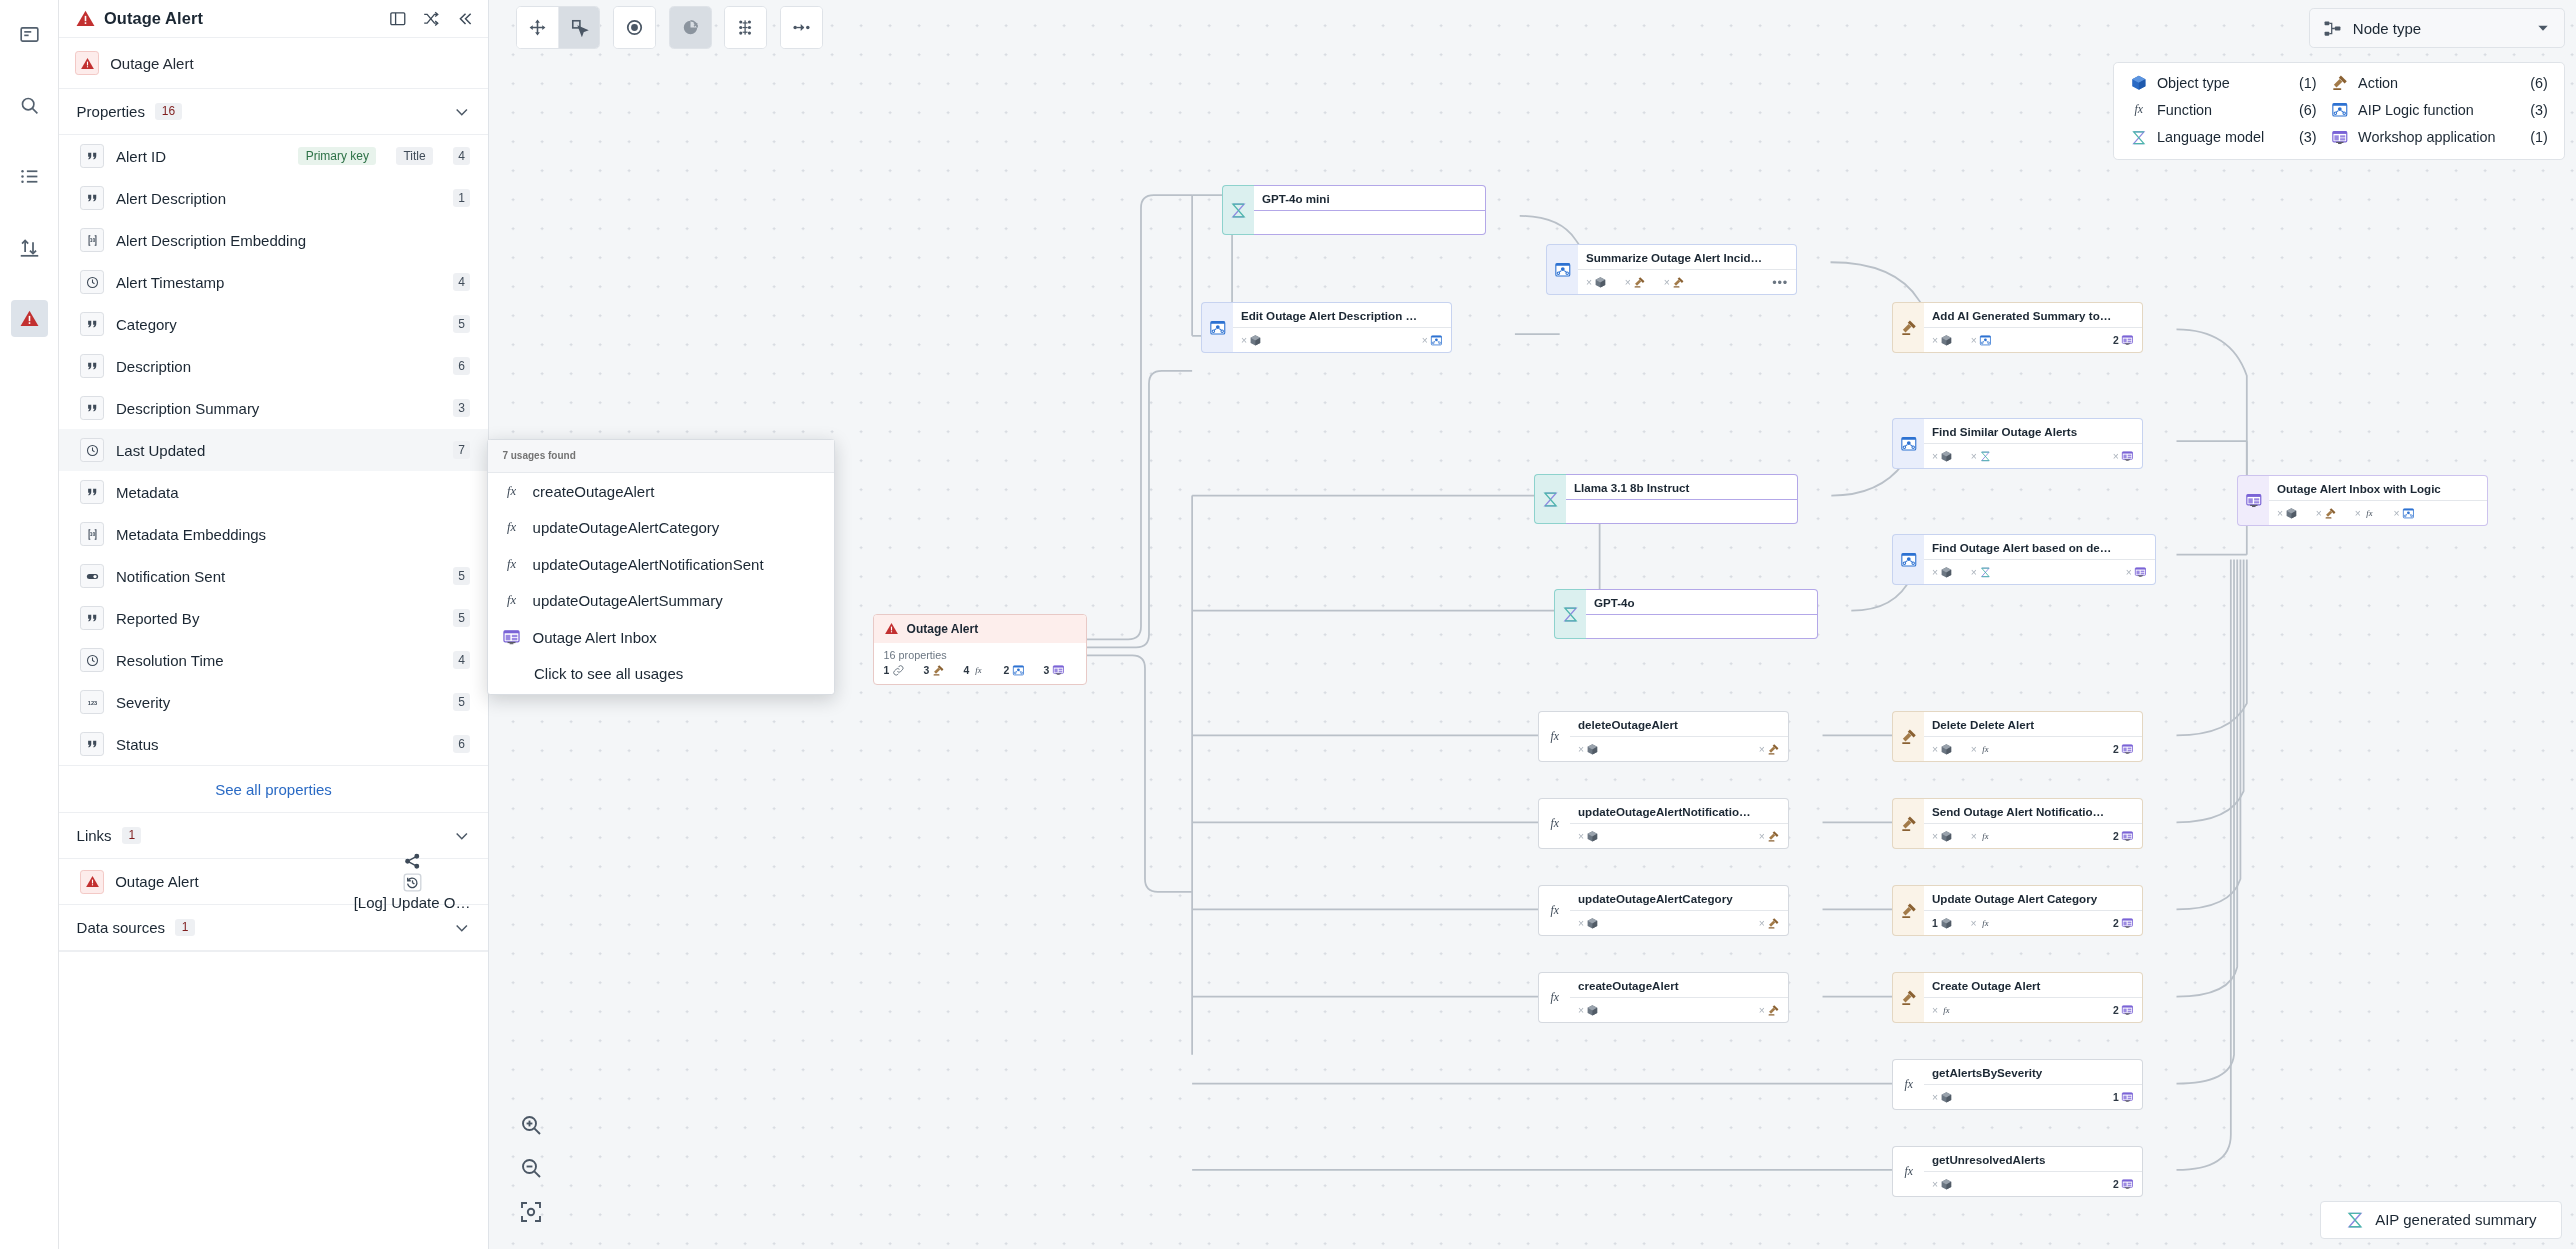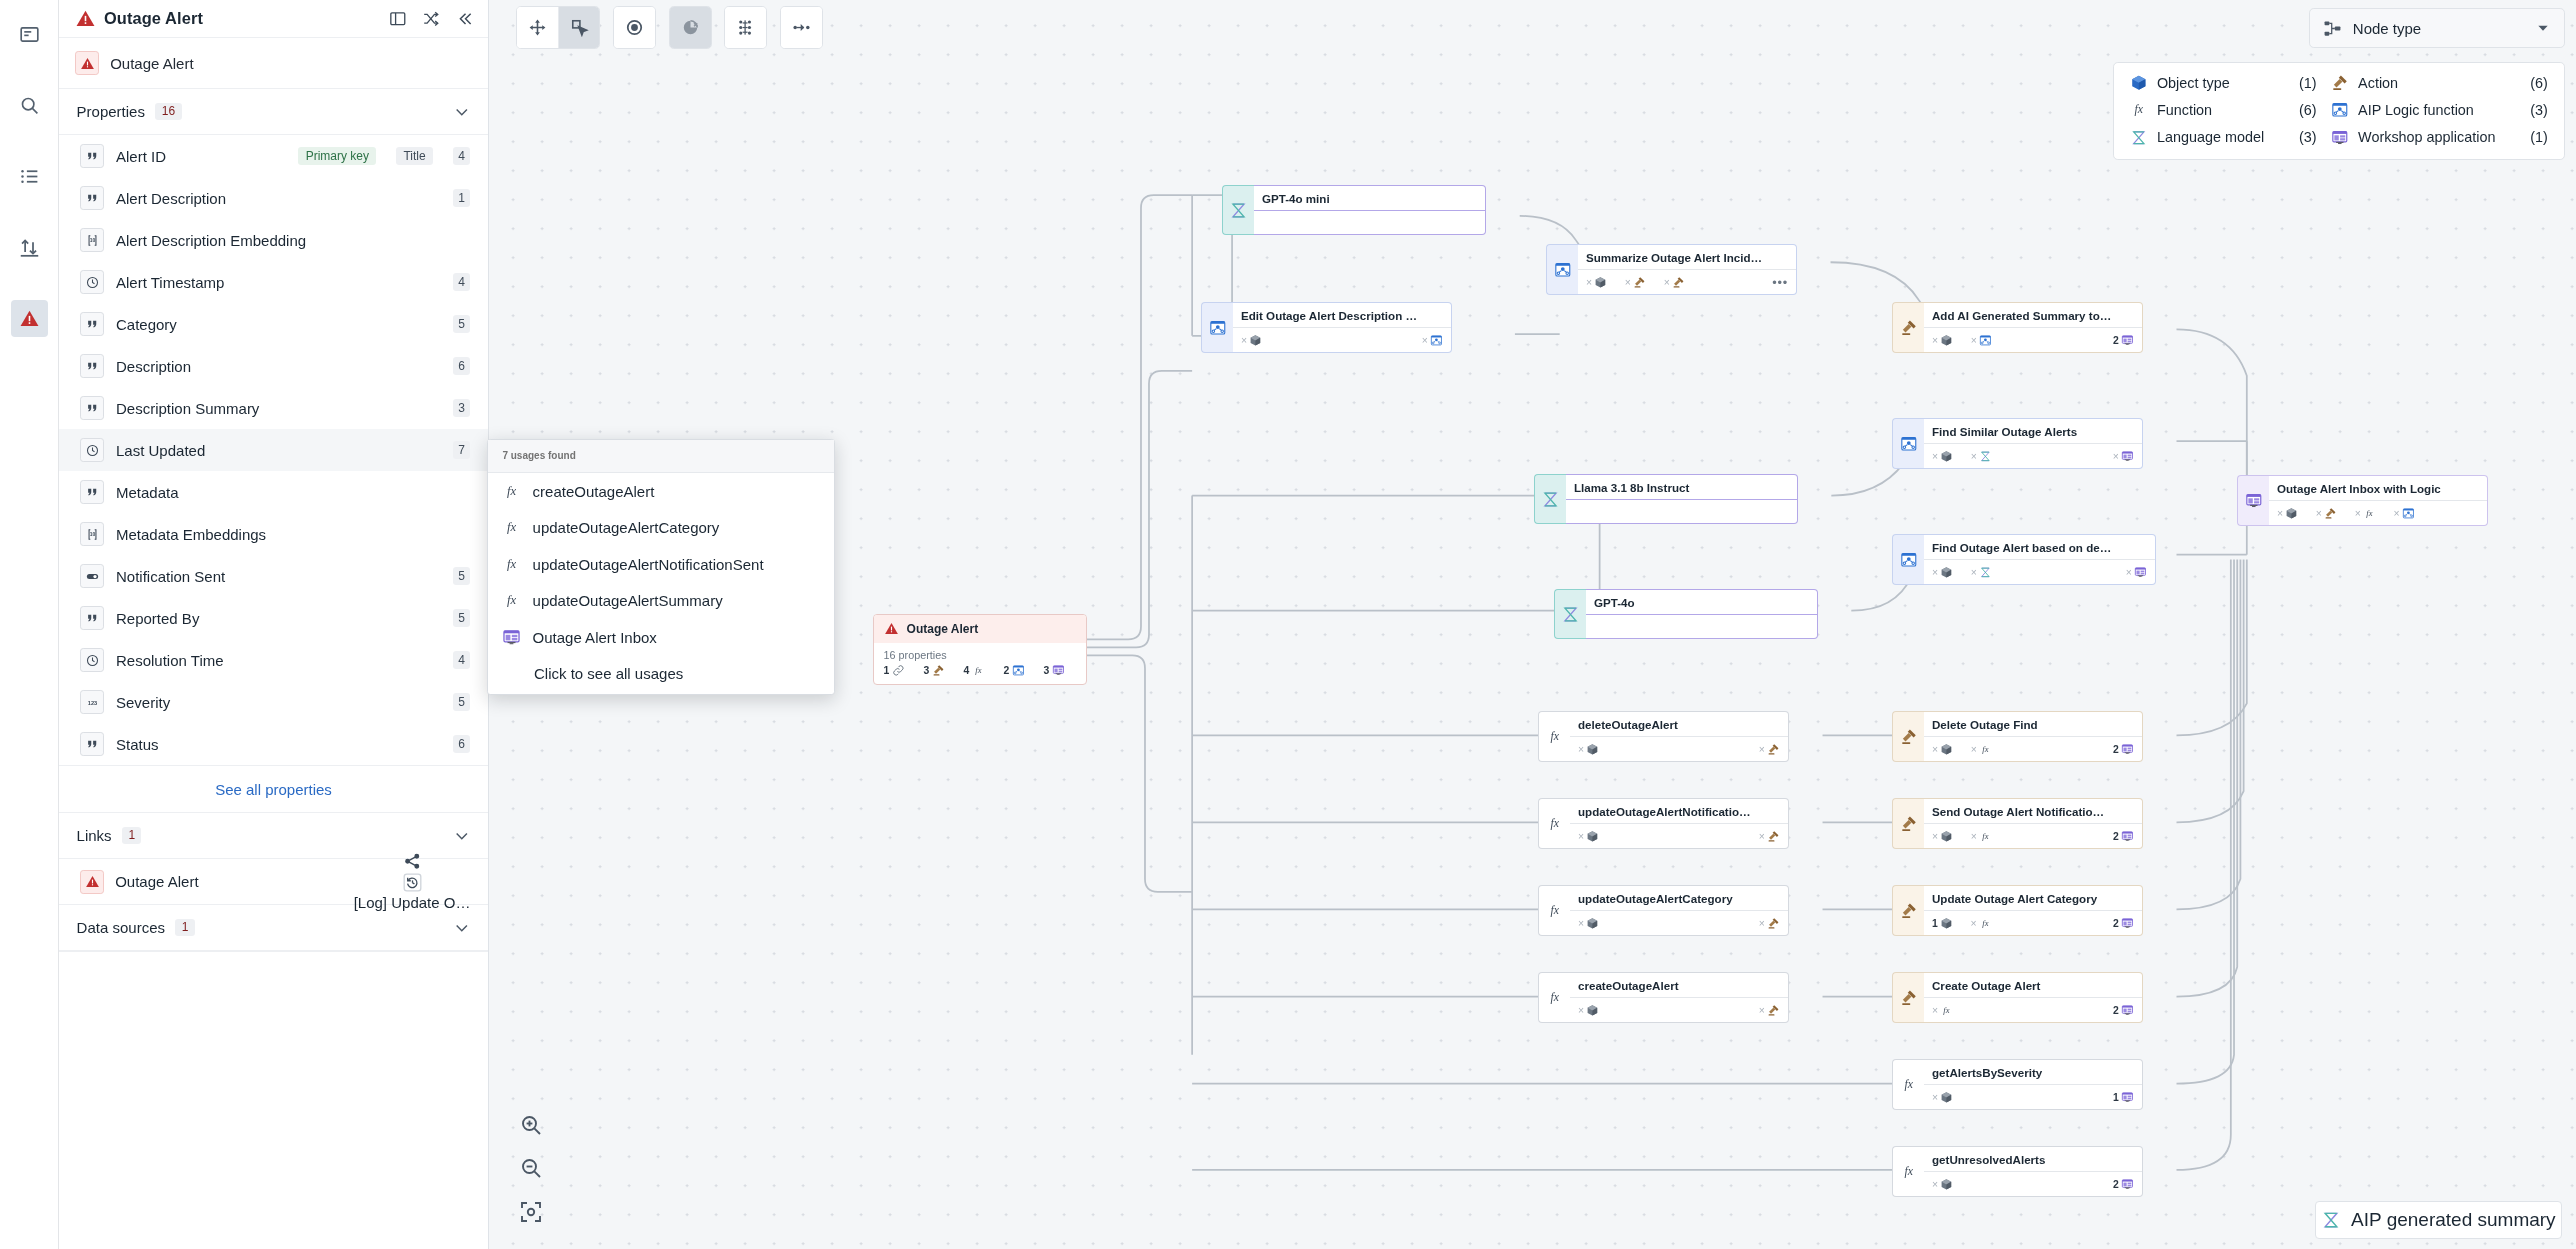--- a/index.html
+++ b/index.html
@@ -160,22 +160,22 @@
     display: flex; flex-direction: column; gap: 14.4px; }
   .zoomctl div {
     width: 29px; height: 29px; display: flex; align-items: center; justify-content: center;
     color: #4b5765;
   }
 
   
   .aip-badge {
     position: absolute; right: 14.4px; bottom: 11.2px; z-index: 40;
     background: #fff; border: 0.8px solid #dfe3e8; border-radius: 4px;
-    height: 38px; display: flex; align-items: center; gap: 10.4px; padding: 0 5px;
-    font-size: 19px; color: #1b2733; justify-content: space-between;
+    height: 38px; display: flex; align-items: center; gap: 10.4px; padding: 0 24px;
+    font-size: 15px; color: #1b2733; justify-content: space-between;
   }
 
   
   .node { position: absolute; display: flex; border-radius: 4px; z-index: 20; }
   .node-ico {
     width: 32px; border-right: 0.8px solid transparent;
     display: flex; align-items: center; justify-content: center; flex: none;
     border-radius: 4px 0 0 4px;
   }
   .node-body {
@@ -1437,21 +1437,21 @@
         </div>
         <div class="node n-action" style="left: 1403px; top: 711px;">
           <div class="node-ico">
             <svg width="17.6" height="17.6" viewBox="0 0 24 24">
               <path d="M13.5 2.2 L21.5 10 L18.6 12.9 L10.6 5 Z" fill="#8a6132"></path>
               <path d="M11.8 6.8 L15.5 10.5 L7.5 18.4 L3.9 14.7 Z" fill="#a37b49"></path>
               <rect x="3" y="19.4" width="11" height="2.3" rx="0.8" fill="#8a6132"></rect>
             </svg>
           </div>
           <div class="node-body" style="width:219px">
-            <div class="node-title">Delete Outage Find</div>
+            <div class="node-title">Delete Delete Alert</div>
             <div class="node-foot">
               <span class="chip" style="margin-right:14.4px">
                 <span class="x">×</span>
                 <span>
                   <svg width="12.8" height="12.8" viewBox="0 0 24 24">
                     <path d="M12 2.4 L21 7.2 V16.8 L12 21.6 L3 16.8 V7.2 Z" fill="#6b7682"></path>
                     <path d="M12 2.4 L21 7.2 L12 12 L3 7.2 Z" fill="#99a2ac"></path>
                     <path d="M12 12 L21 7.2 V16.8 L12 21.6 Z" fill="#515b66"></path>
                   </svg>
                 </span>

